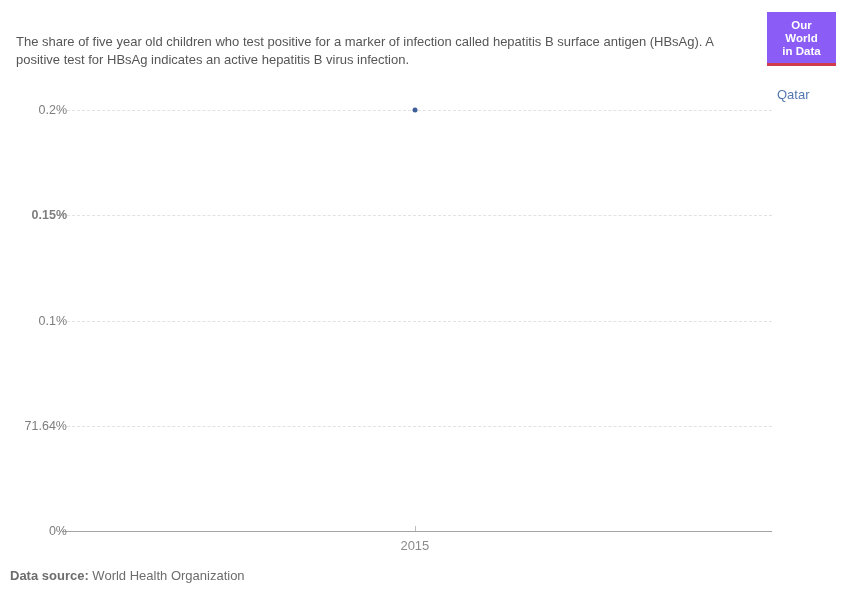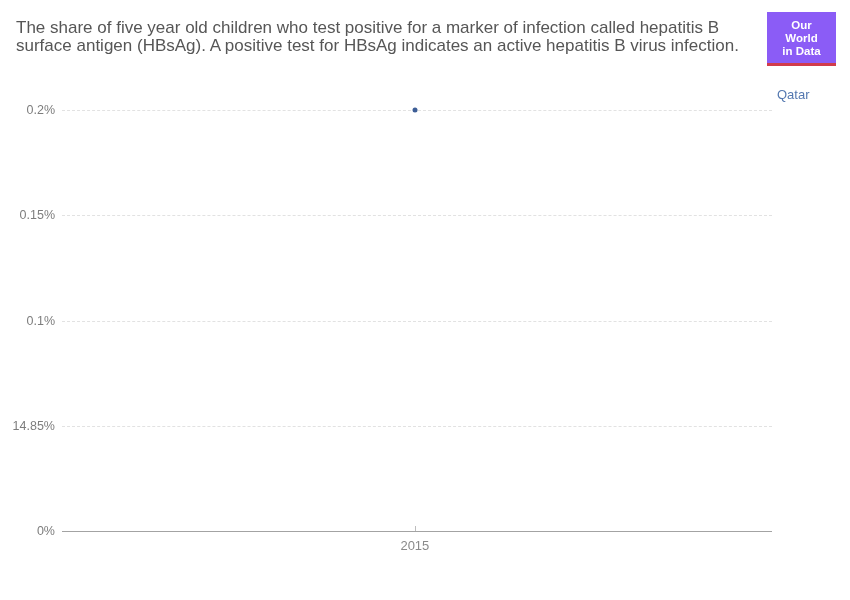--- a/index.html
+++ b/index.html
@@ -7,35 +7,35 @@
     width:850px;height:600px;position:relative;overflow:hidden;
     background:#ffffff;font-family:"Liberation Sans",sans-serif;
   }
   
   .header{position:absolute;left:16px;top:14px;width:740px;}
   .title{
     font-family:"Liberation Serif",serif;font-weight:700;
     font-size:22px;color:#3a3a3a;letter-spacing:0.2px;line-height:26px;
   }
   .subtitle{
-    margin-top:5px;font-size:17px;line-height:17.5px;color:#565656;width:735px;
+    margin-top:19px;font-size:13px;line-height:17.5px;color:#565656;width:735px;
   }
   
   .owid-logo{
     position:absolute;top:12px;right:14px;width:53px;
     background:#1d3d63;color:#ffffff;text-align:center;
     padding:7px 8px 5px 8px;border-bottom:3px solid #d13c4b;
     font-weight:bold;font-size:11.5px;line-height:13px;cursor:pointer;
   }
   
   #chart{position:absolute;left:0;top:0;width:850px;height:600px;}
   .gridline{position:absolute;height:0;border-top:1px dashed #e2e2e2;}
   .gridline.zero{border-top:1px solid #a3a3a3;}
   .ytick-label{
-    position:absolute;left:0;width:55px;text-align:right;
+    position:absolute;left:12px;width:55px;text-align:right;
     font-size:12.5px;color:#7d7d7d;transform:translateY(-50%);
   }
   .xtick-mark{position:absolute;width:1px;height:5px;background:#bdbdbd;}
   .xtick-label{
     position:absolute;transform:translateX(-50%);
     font-size:13px;color:#8a8a8a;
   }
   .data-point{
     position:absolute;width:5px;height:5px;border-radius:50%;
     transform:translate(-50%,-50%);cursor:pointer;
@@ -60,27 +60,28 @@
 
 <div class="owid-logo" style="background: #8b5cf6; border-bottom-color: rgb(209, 60, 75);">
   <div>Our World</div>
   <div>in Data</div>
 </div>
 
 <div id="chart">
     <div class="gridline zero" style="left: 62px; width: 710px; top: 531px;"></div>
     <div class="ytick-label" style="top: 531px;">0%</div>
     <div class="gridline" style="left: 62px; width: 710px; top: 425.75px;"></div>
-    <div class="ytick-label" style="top: 425.75px;">14.85%</div>
+    <div class="ytick-label" style="top: 425.75px;">71.64%</div>
     <div class="gridline" style="left: 62px; width: 710px; top: 320.5px;"></div>
     <div class="ytick-label" style="top: 320.5px;">0.1%</div>
     <div class="gridline" style="left: 62px; width: 710px; top: 215.25px;"></div>
-    <div class="ytick-label" style="top: 215.25px;">0.15%</div>
+    <div class="ytick-label" style="top: 215.25px; font-weight: bold;">0.15%</div>
     <div class="gridline" style="left: 62px; width: 710px; top: 110px;"></div>
     <div class="ytick-label" style="top: 110px;">0.2%</div>
     <div class="xtick-mark" style="left: 414.87px; top: 526px;"></div>
     <div class="xtick-label" style="left: 414.87px; top: 538px;">2015</div>
     <div class="data-point" style="left: 414.87px; top: 110px; background: rgb(61, 94, 150);"></div>
     <div class="entity-label" style="left: 777px; top: 94px; color: rgb(84, 120, 176);">Qatar</div>
   </div>
 
 <div class="footer">
+  <div><b>Data source:</b><span> World Health Organization</span></div>
 </div>
 
 </body></html>

